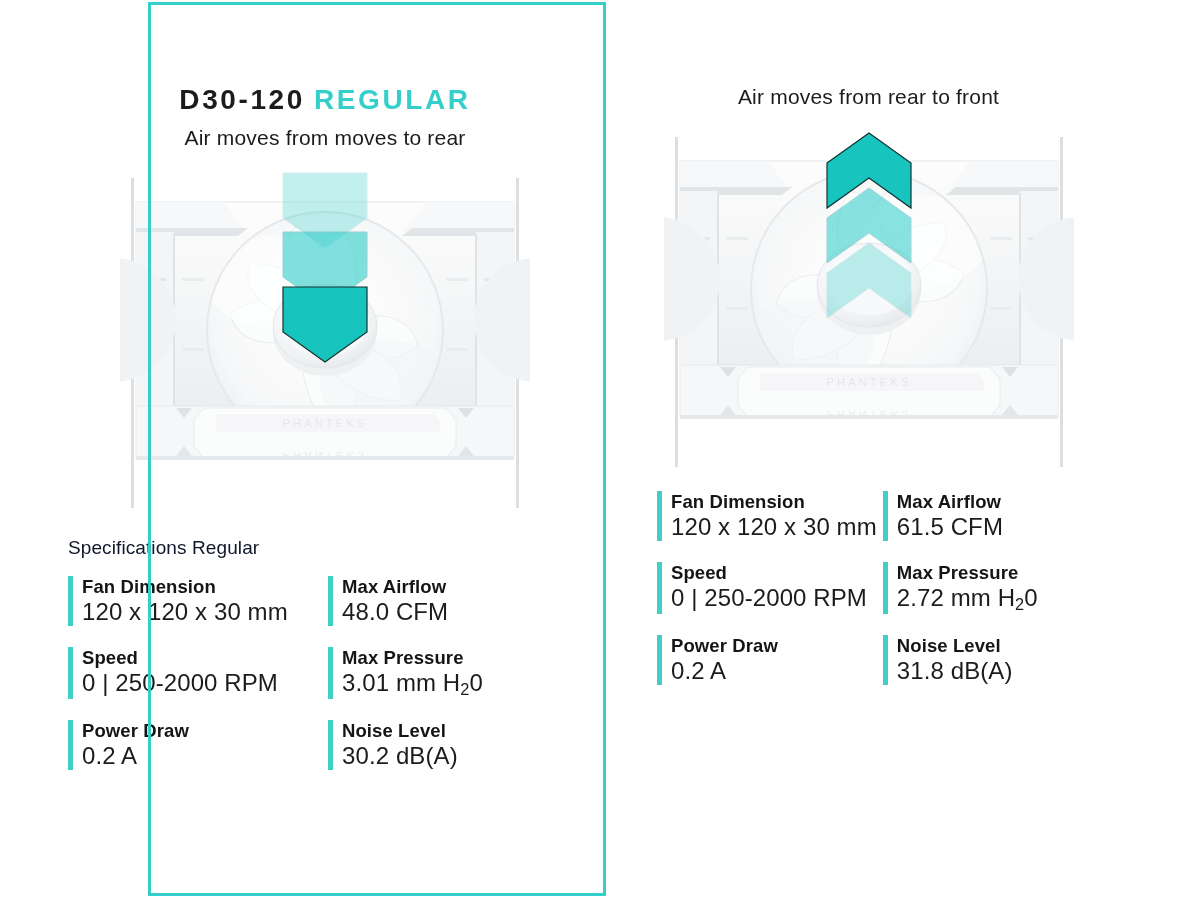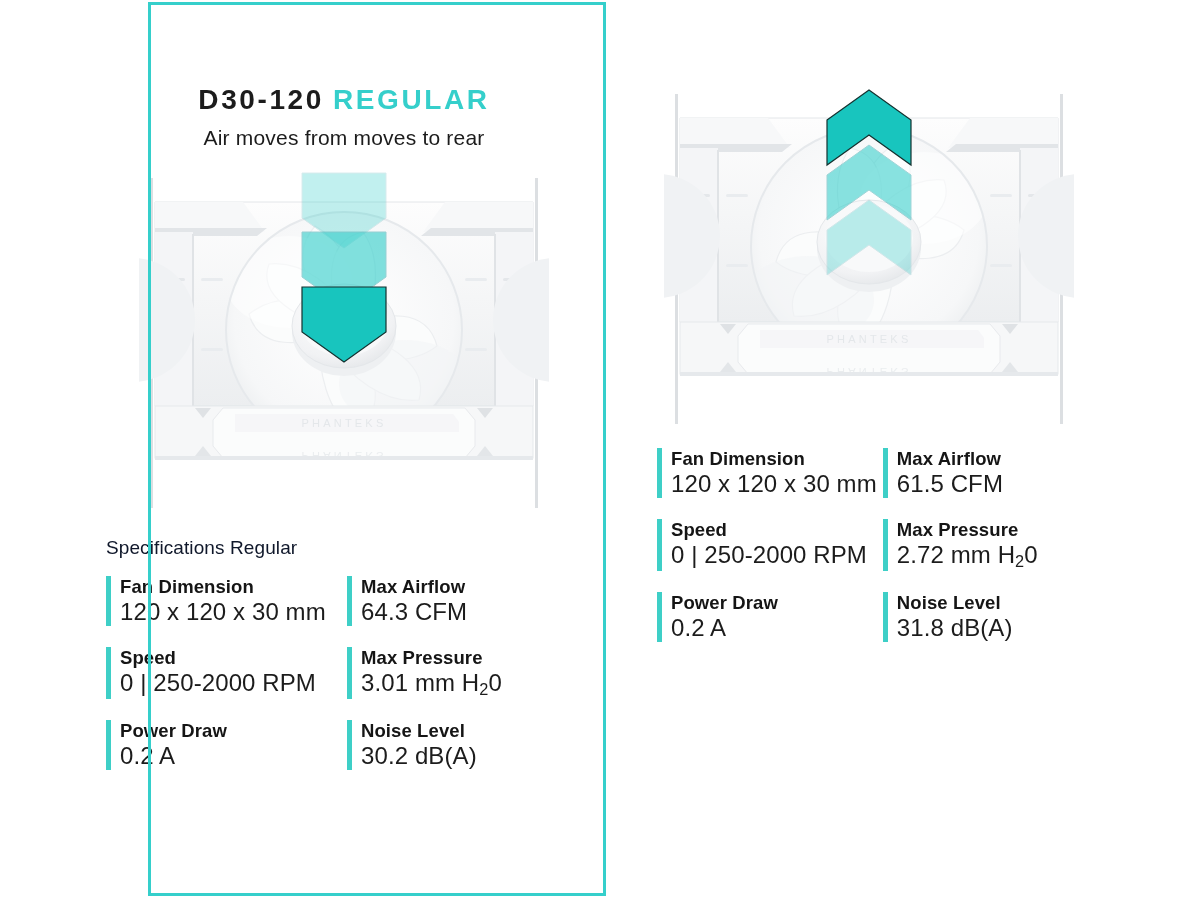--- a/index.html
+++ b/index.html
@@ -33,21 +33,21 @@
     position: absolute;
     left: 0; top: 0;
     width: 1200px;
     height: 900px;
     display: flex;
   }
   .panel {
     position: relative;
     box-sizing: border-box;
   }
-  .panel.left  { width: 606px; padding-left: 106px; padding-right: 24px; }
+  .panel.left  { width: 606px; padding-left: 68px; padding-right: 24px; }
   .panel.right { width: 594px; padding-left: 51px;  padding-right: 120px; }
 
   
   .title-block { margin-top: 86px; text-align: center; }
   .panel.right .title-block { margin-top: 86px; }
 
   .title {
     font-size: 28px;
     font-weight: bold;
     letter-spacing: 2.6px;
@@ -234,21 +234,21 @@
         <div class="spec-bar"></div>
         <div class="spec-text">
           <div class="spec-label">Fan Dimension</div>
           <div class="spec-value">120 x 120 x 30 mm</div>
         </div>
       </div>
       <div class="spec-item">
         <div class="spec-bar"></div>
         <div class="spec-text">
           <div class="spec-label">Max Airflow</div>
-          <div class="spec-value">64.3 CFM</div>
+          <div class="spec-value">48.0 CFM</div>
         </div>
       </div>
       <div class="spec-item">
         <div class="spec-bar"></div>
         <div class="spec-text">
           <div class="spec-label">Speed</div>
           <div class="spec-value">0 | 250-2000 RPM</div>
         </div>
       </div>
       <div class="spec-item">
@@ -271,20 +271,21 @@
           <div class="spec-label">Noise Level</div>
           <div class="spec-value">30.2 dB(A)</div>
         </div>
       </div>
     </div>
   </div>
 
   <div class="panel right">
 
     <div class="title-block">
+      <div class="subtitle">Air moves from rear to front</div>
     </div>
 
     <div class="fan-wrap">
       <svg class="fan-svg" width="410" height="345" viewBox="0 0 410 345">
         <defs>
           <linearGradient id="bodyGradR" x1="0" y1="0" x2="0" y2="1">
             <stop offset="0" stop-color="#fdfdfd"></stop>
             <stop offset="1" stop-color="#eceef0"></stop>
           </linearGradient>
           <radialGradient id="hubGradR" cx="0.42" cy="0.32" r="0.8">

